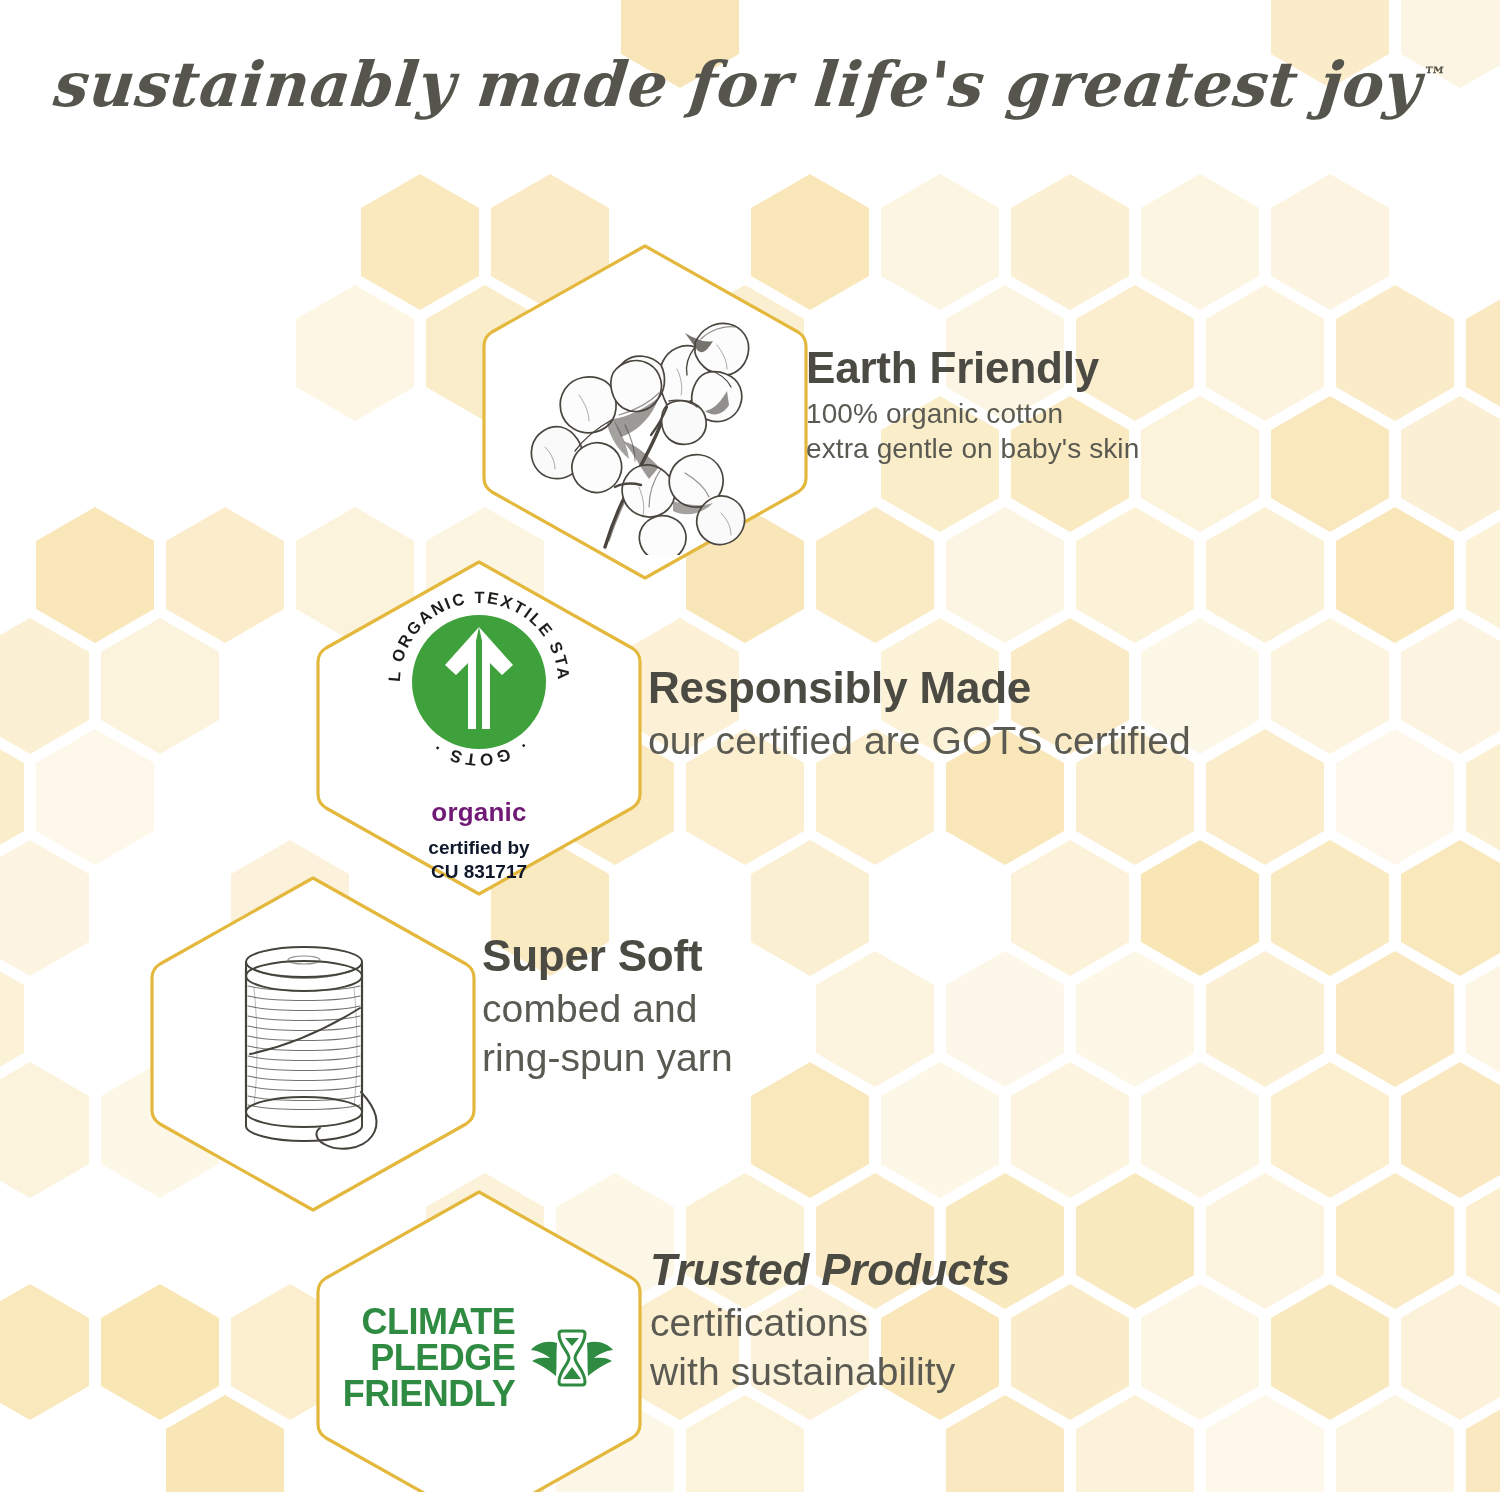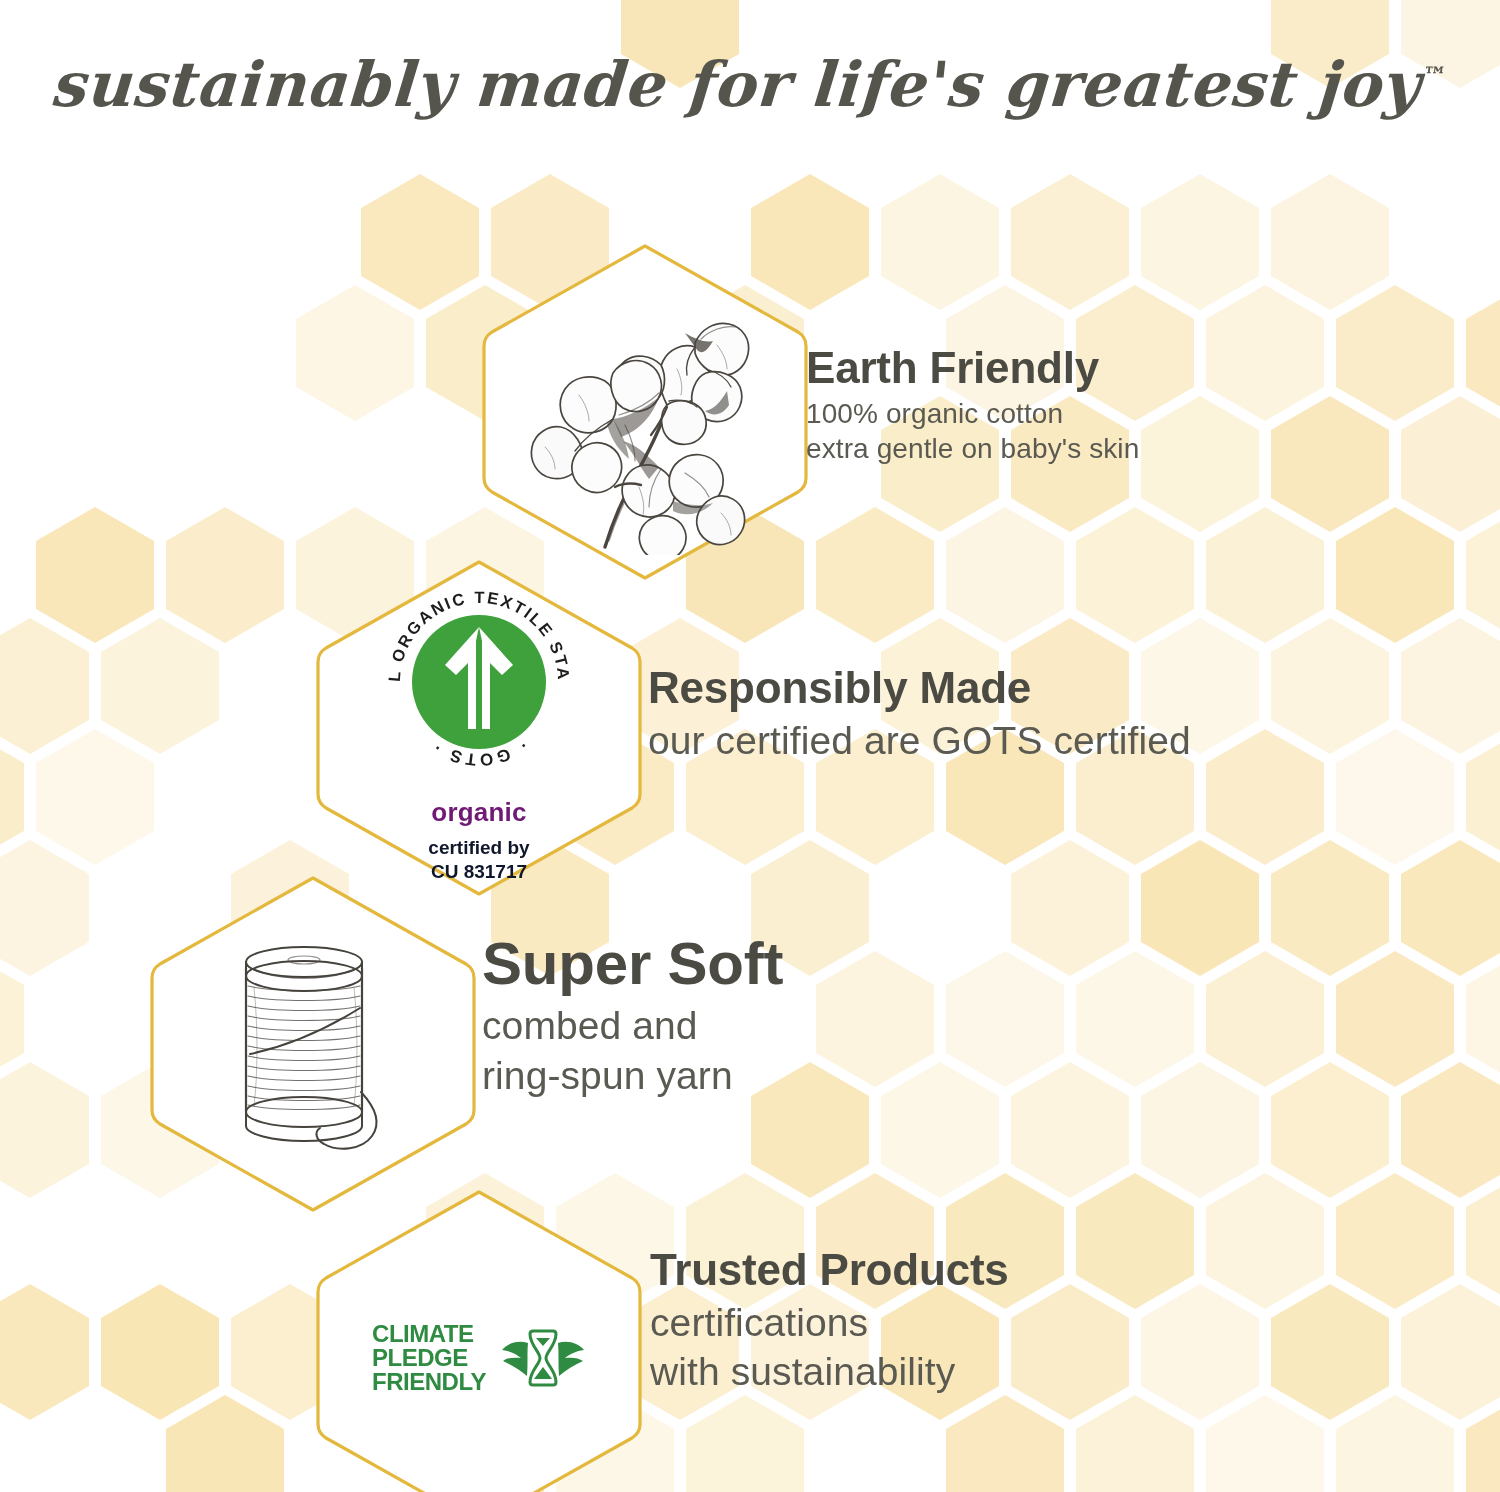--- a/index.html
+++ b/index.html
@@ -77,23 +77,23 @@
   
   #feature-earth        { left:806px; top:344px; }
   #feature-responsible  { left:648px; top:664px; }
   #feature-supersoft    { left:482px; top:932px; }
   #feature-trusted      { left:650px; top:1246px; }
 
   #feature-earth .f-title       { font-size:44px; margin-bottom:4px; }
   #feature-earth .f-desc        { font-size:28px; }
   #feature-responsible .f-title { font-size:44px; margin-bottom:4px; }
   #feature-responsible .f-desc  { font-size:39px; }
-  #feature-supersoft .f-title   { font-size:60px; margin-bottom:4px; }
+  #feature-supersoft .f-title   { font-size:44px; margin-bottom:4px; }
   #feature-supersoft .f-desc    { font-size:39px; }
-  #feature-trusted .f-title     { font-size:44px; margin-bottom:4px; }
+  #feature-trusted .f-title     { font-size:44px; margin-bottom:4px;font-style:italic; }
   #feature-trusted .f-desc      { font-size:39px; }
 
   
   .hexcard { position:absolute; z-index:3; }
   #hex-cotton  { left:478px; top:240px;  width:334px; height:344px; }
   #hex-gots    { left:312px; top:556px;  width:334px; height:344px; }
   #hex-spool   { left:146px; top:872px;  width:334px; height:344px; }
   #hex-climate { left:312px; top:1186px; width:334px; height:344px; }
 
   .hexcard > svg.hexbg { position:absolute; inset:0; }
@@ -114,21 +114,21 @@
   }
   .gots-cert {
     font-size:19px; font-weight:700; color:#0f172a;
     line-height:1.25; text-align:center; margin-top:8px;
   }
   
   .cpf-wrap { display:flex; align-items:center; gap:14px; }
   .cpf-text {
     display:flex; flex-direction:column;
     font-weight:700; color:#2e8b41;
-    font-size:24px; line-height:1.0; letter-spacing:-0.5px;
+    font-size:36px; line-height:1.0; letter-spacing:-0.5px;text-align:right;
   }
   .cpf-text span { display:block; }
 </style>
 </head>
 <body>
 
 <div id="stage">
 
   <svg id="honeycomb" viewBox="0 0 1500 1492" preserveAspectRatio="none" aria-hidden="true">
       <path d="M 1785 -159 L 1844 -125 L 1844 -57 L 1785 -23 L 1726 -57 L 1726 -125 Z" fill="#f7dfa2" fill-opacity="0.223" stroke="none"></path>

